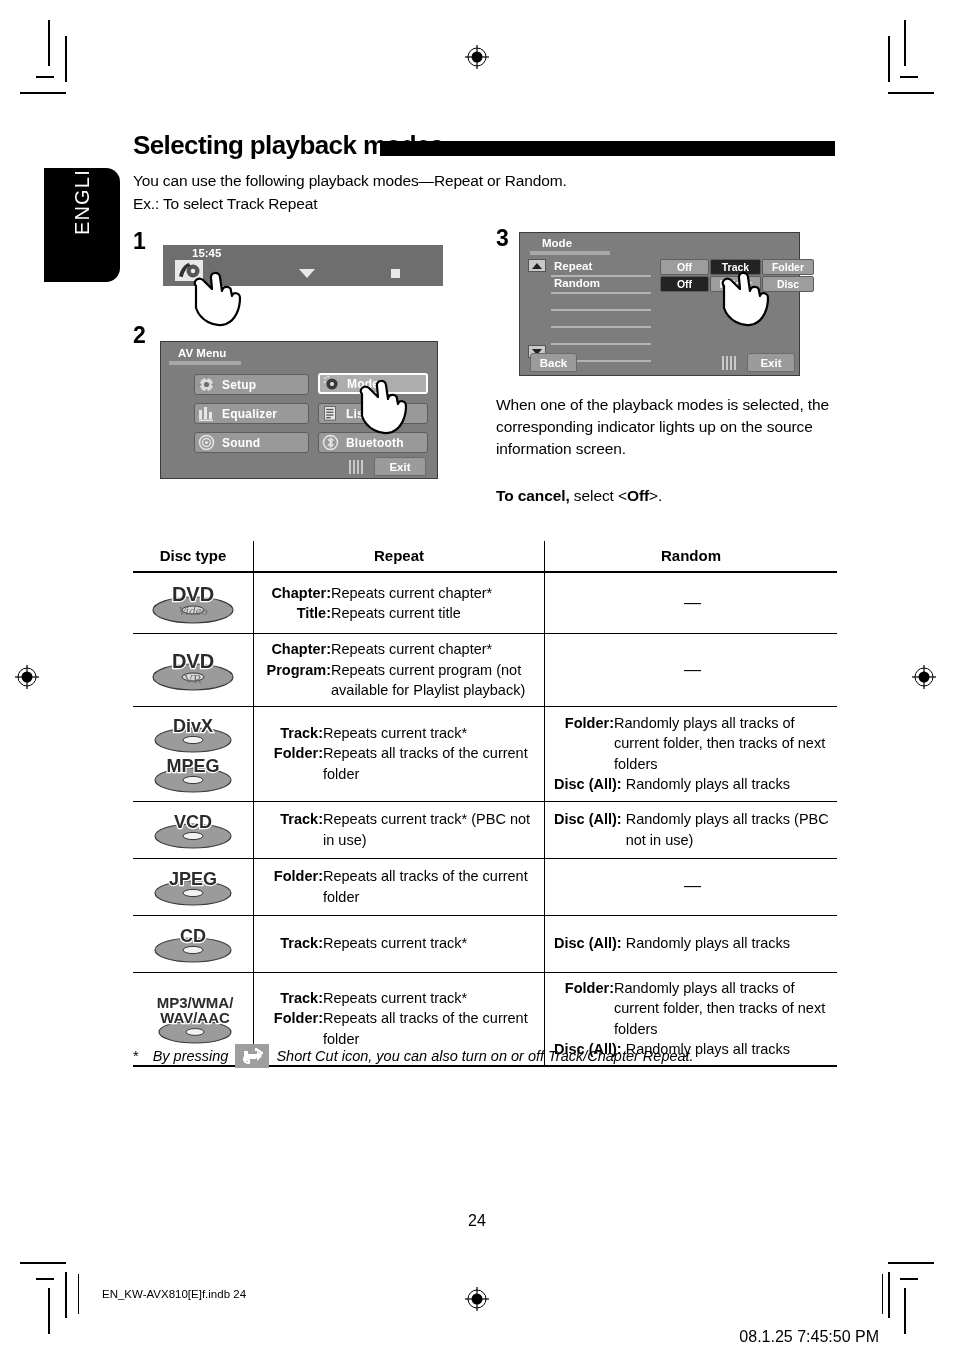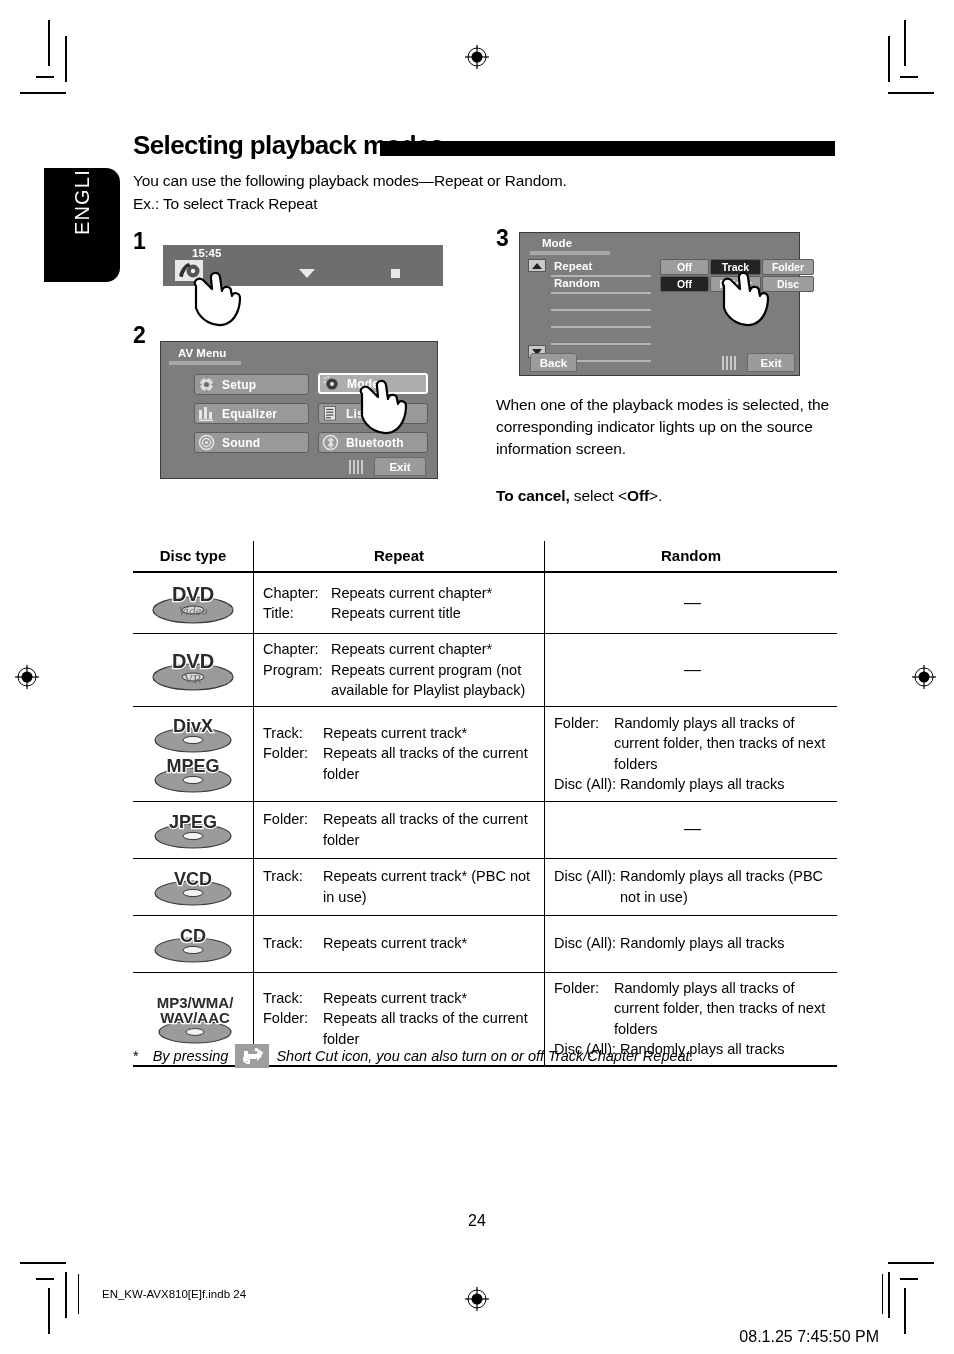--- a/index.html
+++ b/index.html
@@ -337,23 +337,24 @@
     border-left: 1px solid #000;
     padding-left: 9px;
     padding-right: 6px;
   }
   #modes-table td.dash {
     text-align: center;
     font-size: 17px;
   }
   .spec-line { display: flex; }
   .spec-term {
-    font-weight: normal;
+    font-weight: bold;
     flex: 0 0 auto;
     white-space: nowrap;
+    text-align: right;
   }
   .spec-term.w-chapter { min-width: 68px; }
   .spec-term.w-track   { min-width: 60px; }
   .spec-term.w-folder  { min-width: 60px; }
   .spec-term.w-disc    { min-width: 0; }
   .spec-desc { flex: 1 1 auto; }
 
   
   .disc-logo {
     position: relative;
@@ -749,55 +750,55 @@
           </div>
       </td>
     </tr>
 
     <tr>
       <td class="disc-cell">
         <div class="disc-logo">
           <svg width="96" height="44" viewBox="0 0 96 44">
             <ellipse cx="48" cy="28" rx="38" ry="12" fill="#9b9b9b" stroke="#3a3a3a" stroke-width="1.2"></ellipse>
             <ellipse cx="48" cy="28" rx="10" ry="3.6" fill="#f2f2f2" stroke="#3a3a3a" stroke-width="1"></ellipse>
-            <text x="48" y="20" font-family="Liberation Sans, sans-serif" font-size="18" font-weight="bold" fill="#2b2b2b" text-anchor="middle" style="paint-order:stroke;stroke:#fff;stroke-width:2.5">JPEG</text>
+            <text x="48" y="20" font-family="Liberation Sans, sans-serif" font-size="18" font-weight="bold" fill="#2b2b2b" text-anchor="middle" style="paint-order:stroke;stroke:#fff;stroke-width:2.5">VCD</text>
           </svg>
         </div>
       </td>
       <td class="rep-cell">
         <div class="spec-line">
-            <span class="spec-term w-folder">Folder:</span>
-            <span class="spec-desc">Repeats all tracks of the current folder</span>
-          </div>
-      </td>
-      <td class="ran-cell dash">—</td>
+            <span class="spec-term w-track">Track:</span>
+            <span class="spec-desc">Repeats current track* (PBC not in use)</span>
+          </div>
+      </td>
+      <td class="ran-cell">
+        <div class="spec-line">
+            <span class="spec-term w-disc">Disc (All):</span>
+            <span class="spec-desc" style="padding-left:4px">Randomly plays all tracks (PBC not in use)</span>
+          </div>
+      </td>
     </tr>
 
     <tr>
       <td class="disc-cell">
         <div class="disc-logo">
           <svg width="96" height="44" viewBox="0 0 96 44">
             <ellipse cx="48" cy="28" rx="38" ry="12" fill="#9b9b9b" stroke="#3a3a3a" stroke-width="1.2"></ellipse>
             <ellipse cx="48" cy="28" rx="10" ry="3.6" fill="#f2f2f2" stroke="#3a3a3a" stroke-width="1"></ellipse>
-            <text x="48" y="20" font-family="Liberation Sans, sans-serif" font-size="18" font-weight="bold" fill="#2b2b2b" text-anchor="middle" style="paint-order:stroke;stroke:#fff;stroke-width:2.5">VCD</text>
+            <text x="48" y="20" font-family="Liberation Sans, sans-serif" font-size="18" font-weight="bold" fill="#2b2b2b" text-anchor="middle" style="paint-order:stroke;stroke:#fff;stroke-width:2.5">JPEG</text>
           </svg>
         </div>
       </td>
       <td class="rep-cell">
         <div class="spec-line">
-            <span class="spec-term w-track">Track:</span>
-            <span class="spec-desc">Repeats current track* (PBC not in use)</span>
-          </div>
-      </td>
-      <td class="ran-cell">
-        <div class="spec-line">
-            <span class="spec-term w-disc">Disc (All):</span>
-            <span class="spec-desc" style="padding-left:4px">Randomly plays all tracks (PBC not in use)</span>
-          </div>
-      </td>
+            <span class="spec-term w-folder">Folder:</span>
+            <span class="spec-desc">Repeats all tracks of the current folder</span>
+          </div>
+      </td>
+      <td class="ran-cell dash">—</td>
     </tr>
 
     <tr>
       <td class="disc-cell">
         <div class="disc-logo">
           <svg width="96" height="44" viewBox="0 0 96 44">
             <ellipse cx="48" cy="28" rx="38" ry="12" fill="#9b9b9b" stroke="#3a3a3a" stroke-width="1.2"></ellipse>
             <ellipse cx="48" cy="28" rx="10" ry="3.6" fill="#f2f2f2" stroke="#3a3a3a" stroke-width="1"></ellipse>
             <text x="48" y="20" font-family="Liberation Sans, sans-serif" font-size="18" font-weight="bold" fill="#2b2b2b" text-anchor="middle" style="paint-order:stroke;stroke:#fff;stroke-width:2.5">CD</text>
           </svg>

